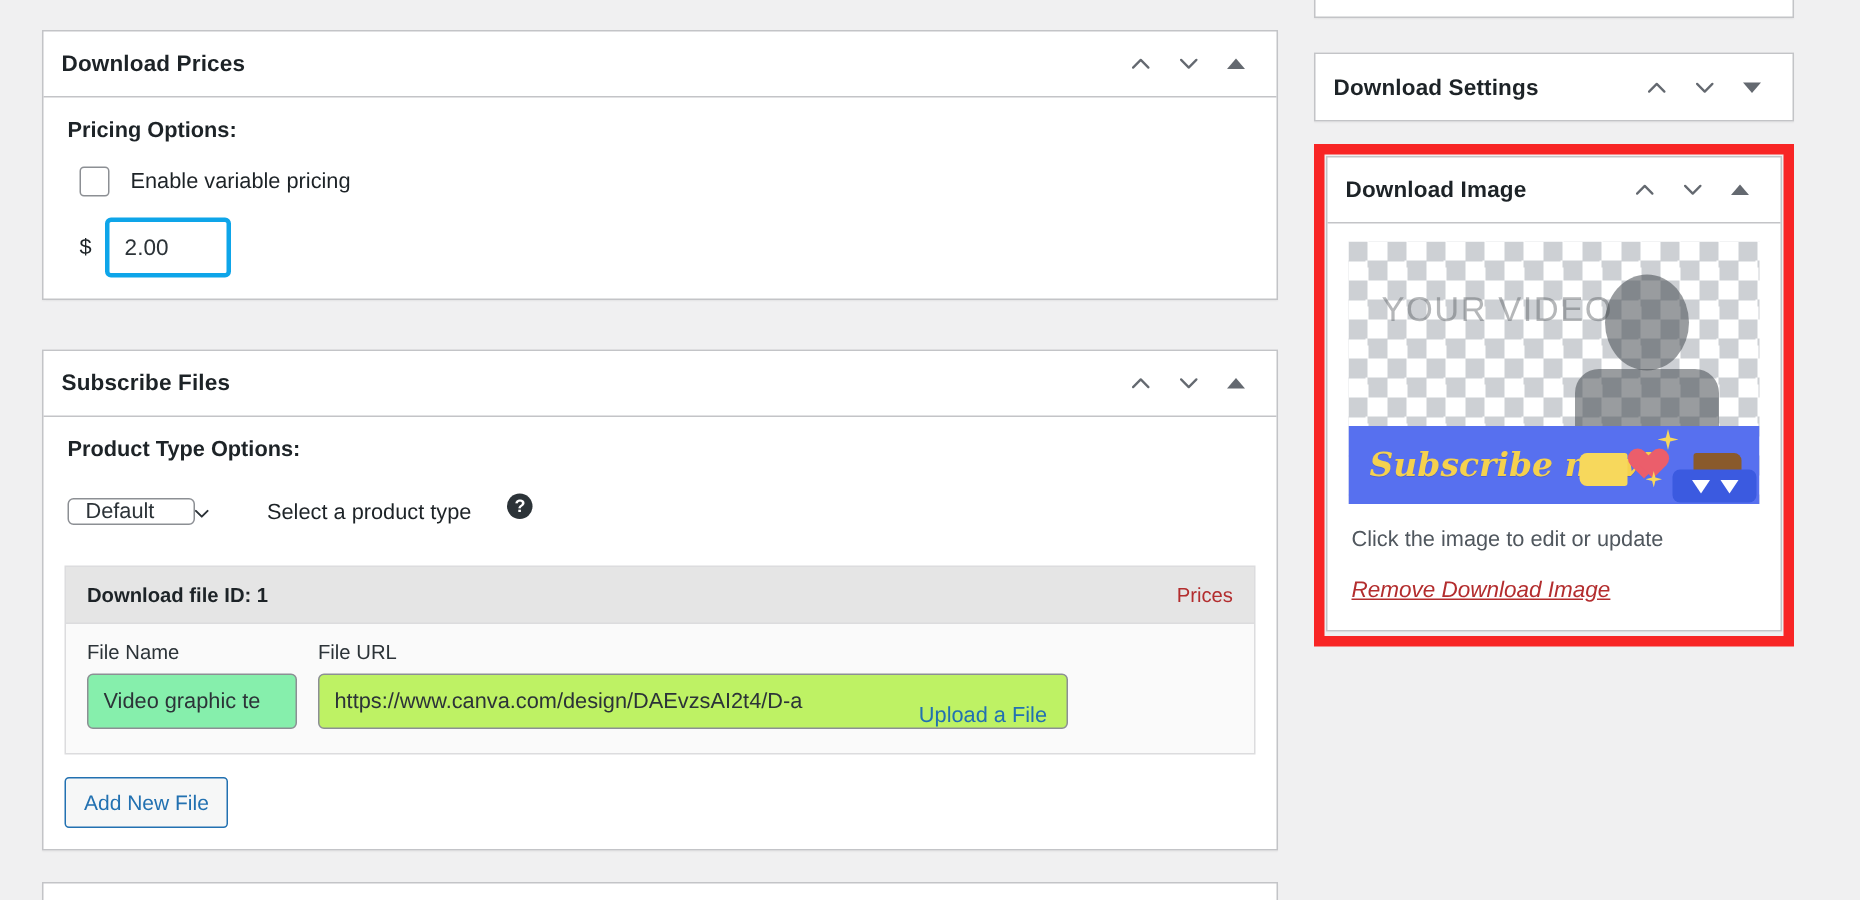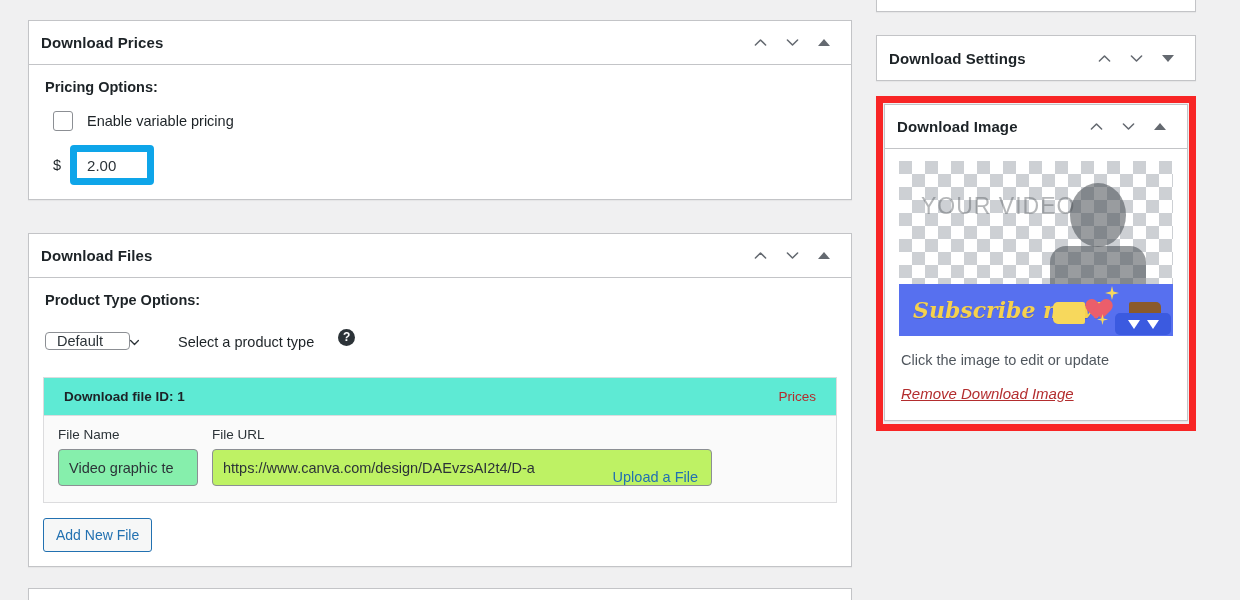--- a/index.html
+++ b/index.html
@@ -68,21 +68,21 @@
     border-radius: 3px;
     background: #fff;
     cursor: pointer;
     flex: 0 0 auto;
   }
   .cb-label { font-size: 14.5px; color: #1d2327; margin-left: 14px; }
   .price-row { display: flex; align-items: center; margin-left: 10px; }
   .dollar { font-size: 14.5px; color: #1d2327; margin-right: 9px; }
   .price-input {
     width: 84px; height: 40px;
-    border: 7px solid #0ea5e9;
+    border: 3px solid #0ea5e9;
     border-radius: 4px;
     font-size: 15px; color: #2c3338;
     padding: 0 10px;
     background: #fff;
     font-family: "Liberation Sans", sans-serif;
   }
 
   
   #panel-files { left: 28px; top: 233px; width: 824px; }
   .ptype-row { display: flex; align-items: center; margin: 0 0 17px 2px; gap: 15px; }
@@ -113,24 +113,24 @@
     font-size: 12px; font-weight: bold;
     display: inline-flex; align-items: center; justify-content: center;
     margin-left: 9px;
     position: relative; top: -5px;
     cursor: pointer; font-family: "Liberation Sans", sans-serif;
   }
 
   .file-card { border: 1px solid #dcdcde; }
   .file-card-head {
     display: flex; align-items: center;
-    background: #5eead4;
+    background: #e5e5e5;
     border-bottom: 1px solid #dcdcde;
     height: 38px;
-    padding: 0 20px;
+    padding: 0 14px;
   }
   .file-id { font-size: 13.5px; font-weight: bold; color: #1d2327; flex: 1; }
   .remove-link {
     font-size: 13.5px; color: #b32d2e; cursor: pointer; text-decoration: none;
   }
   .file-card-body {
     background: #fafafa;
     padding: 11px 14px 16px 14px;
     display: flex; gap: 14px;
   }
@@ -341,21 +341,21 @@
       </div>
       <div class="price-row">
         <span class="dollar">$</span>
         <input class="price-input" type="text" value="2.00" style="">
       </div>
     </div>
   </div>
 
   <div class="postbox" id="panel-files">
     <div class="pb-header">
-      <span class="pb-title">Download Files</span>
+      <span class="pb-title">Subscribe Files</span>
       <span class="pb-actions">
         <span class="hndl-btn">
           <svg class="chev" width="17" height="17" viewBox="0 0 20 20">
             <path d="M4 13 L10 7 L16 13" fill="none" stroke="#646970" stroke-width="1.8" stroke-linecap="round" stroke-linejoin="round"></path>
           </svg>
         </span>
         <span class="hndl-btn">
           <svg class="chev" width="17" height="17" viewBox="0 0 20 20">
             <path d="M4 7 L10 13 L16 7" fill="none" stroke="#646970" stroke-width="1.8" stroke-linecap="round" stroke-linejoin="round"></path>
           </svg>

